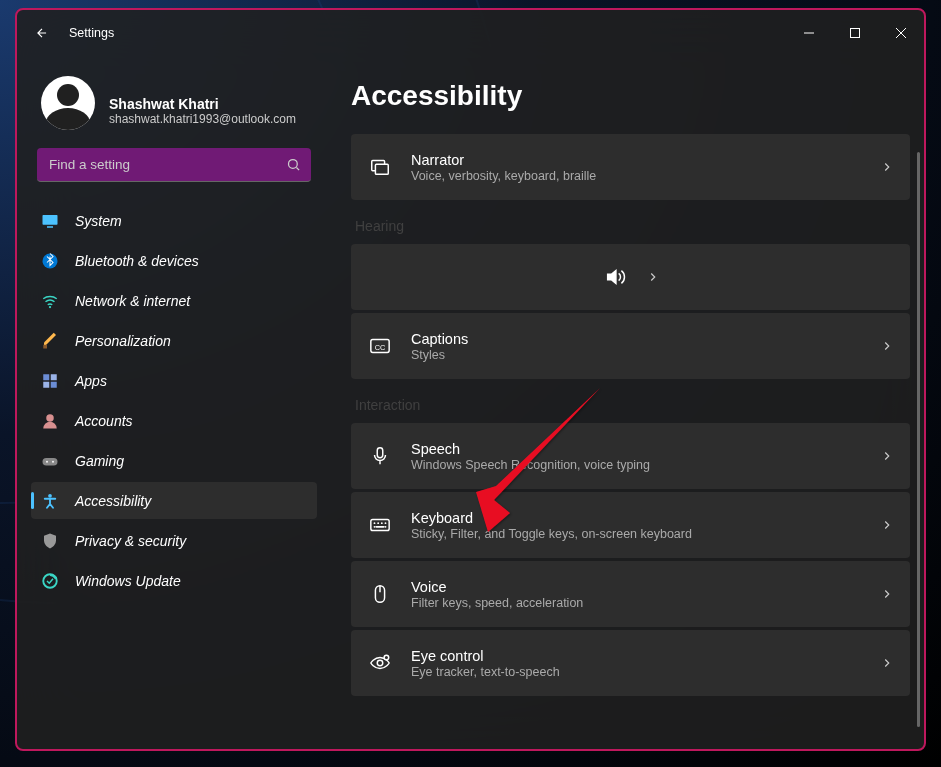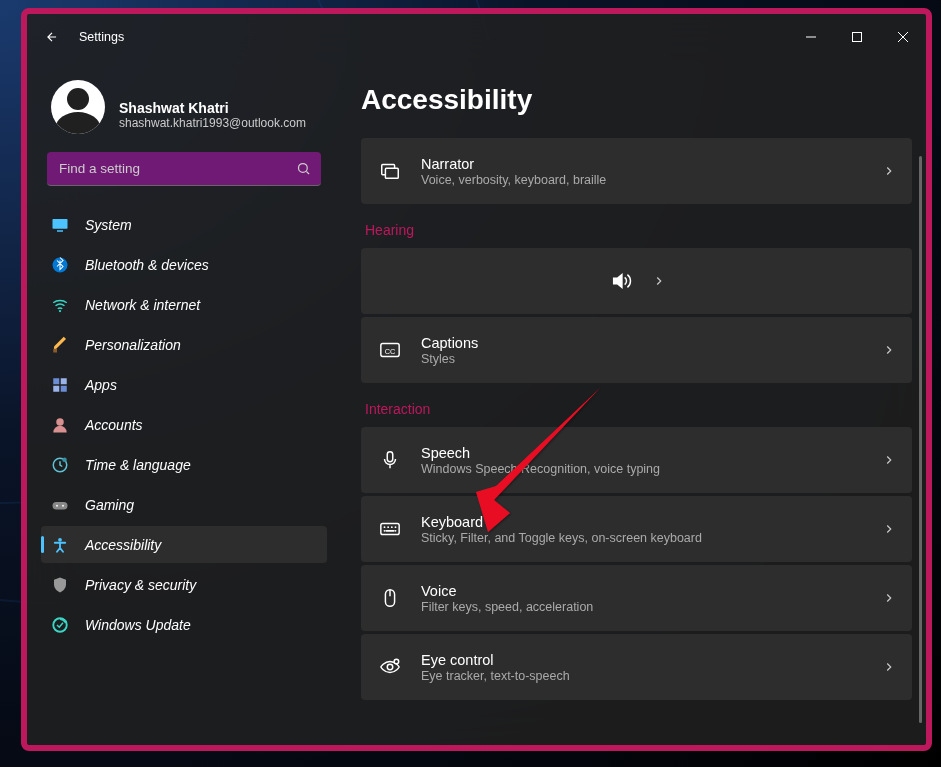--- a/index.html
+++ b/index.html
@@ -7,23 +7,23 @@
     background: radial-gradient(ellipse at top left, #1a3a6e 0%, #0a1428 40%, #000 100%);
     width: 941px; height: 767px; overflow: hidden; position: relative;
   }
   .bg-lines { position: absolute; inset:0; pointer-events:none; }
   .bg-lines::before, .bg-lines::after {
     content:''; position:absolute; border:2px solid #2a5fb0; border-radius:50%;
     width:900px; height:900px; left:-400px; top:-300px; opacity:0.15;
   }
   .bg-lines::after { width:700px; height:700px; left:-350px; top:-200px; }
   .window {
-    position: absolute; left:21px; top:8px; width:911px; height:743px;
+    position: absolute; left:15px; top:8px; width:911px; height:743px;
     background: rgba(32,32,32,0.88); backdrop-filter: blur(30px);
-    border-radius: 8px; border:6px solid #be185d; display:flex; flex-direction:column;
+    border-radius: 8px; border:2px solid #be185d; display:flex; flex-direction:column;
     color:#fff; overflow:hidden;
   }
   .titlebar { display:flex; align-items:center; height:46px; padding-left:18px; }
   .back { width:14px; height:14px; margin-right:20px; cursor:pointer; color:#fff; }
   .title { font-size:12.5px; color:#fff; }
   .winctrl { margin-left:auto; display:flex; }
   .winbtn { width:46px; height:32px; display:flex; align-items:center; justify-content:center; cursor:pointer; color:#fff; }
   .body { display:flex; flex:1; overflow:hidden; }
   .sidebar { width:310px; padding:0 10px 0 14px; display:flex; flex-direction:column; }
   .profile { display:flex; align-items:center; padding:20px 10px 18px 10px; gap:14px; }
@@ -45,21 +45,21 @@
     cursor:pointer; font-size:14px; gap:16px; position:relative;
   }
   .nav-item.active { background:#2d2d2d; }
   .nav-item.active::before {
     content:''; position:absolute; left:0; top:10px; bottom:10px; width:3px;
     background:#4cc2ff; border-radius:2px;
   }
   .nav-icon { width:18px; height:18px; display:flex; align-items:center; justify-content:center; flex-shrink:0; }
   .main { flex:1; padding:24px 14px 0 24px; overflow-y:auto; position:relative; }
   .main h1 { font-size:28px; font-weight:600; margin-bottom:22px; }
-  .section-label { font-size:14px; color:#be185d; margin:18px 0 10px 4px; }
+  .section-label { font-size:14px; color:#404040; margin:18px 0 10px 4px; }
   .card {
     display:flex; align-items:center; height:66px; background:#2d2d2d; border-radius:4px;
     padding:0 16px 0 18px; cursor:pointer; gap:20px; margin-bottom:3px;justify-content:center;
   }
   .card-icon { width:22px; height:22px; display:flex; align-items:center; justify-content:center; color:#fff; flex-shrink:0; }
   .card-body { flex:1; }
   .card-title { font-size:14.5px; }
   .card-sub { font-size:12.5px; color:#aaa; margin-top:1px; }
   .chev { color:#ccc; flex-shrink:0; }
   .scrollbar { position:absolute; right:4px; top:96px; bottom:22px; width:3px; background:#666; border-radius:2px; }
@@ -173,30 +173,20 @@
               <svg width="18" height="18" viewBox="0 0 24 24">
                 <circle cx="12" cy="8" r="5" fill="#d89090"></circle>
                 <path d="M3 22a9 9 0 0 1 18 0z" fill="#d89090"></path>
               </svg>
             </span>
             <span>Accounts</span>
           </div>
           <div class="nav-item">
             <span class="nav-icon">
               <svg width="18" height="18" viewBox="0 0 24 24">
-                <circle cx="12" cy="12" r="9" fill="none" stroke="#5fc3d6" stroke-width="2"></circle>
-                <path d="M12 7v5l3 2" stroke="#5fc3d6" stroke-width="2" fill="none"></path>
-                <circle cx="18" cy="5" r="3" fill="#3a8fa3"></circle>
-              </svg>
-            </span>
-            <span>Time &amp; language</span>
-          </div>
-          <div class="nav-item">
-            <span class="nav-icon">
-              <svg width="18" height="18" viewBox="0 0 24 24">
                 <rect x="2" y="8" width="20" height="10" rx="5" fill="#888"></rect>
                 <circle cx="8" cy="13" r="1.2" fill="#fff"></circle>
                 <circle cx="16" cy="13" r="1.2" fill="#fff"></circle>
               </svg>
             </span>
             <span>Gaming</span>
           </div>
           <div class="nav-item active">
             <span class="nav-icon">
               <svg width="18" height="18" viewBox="0 0 24 24">

